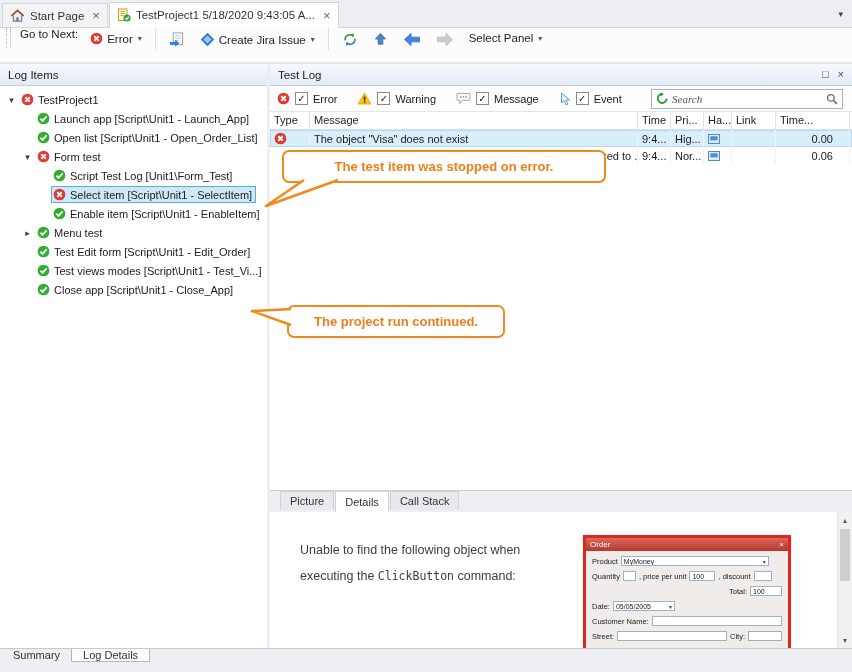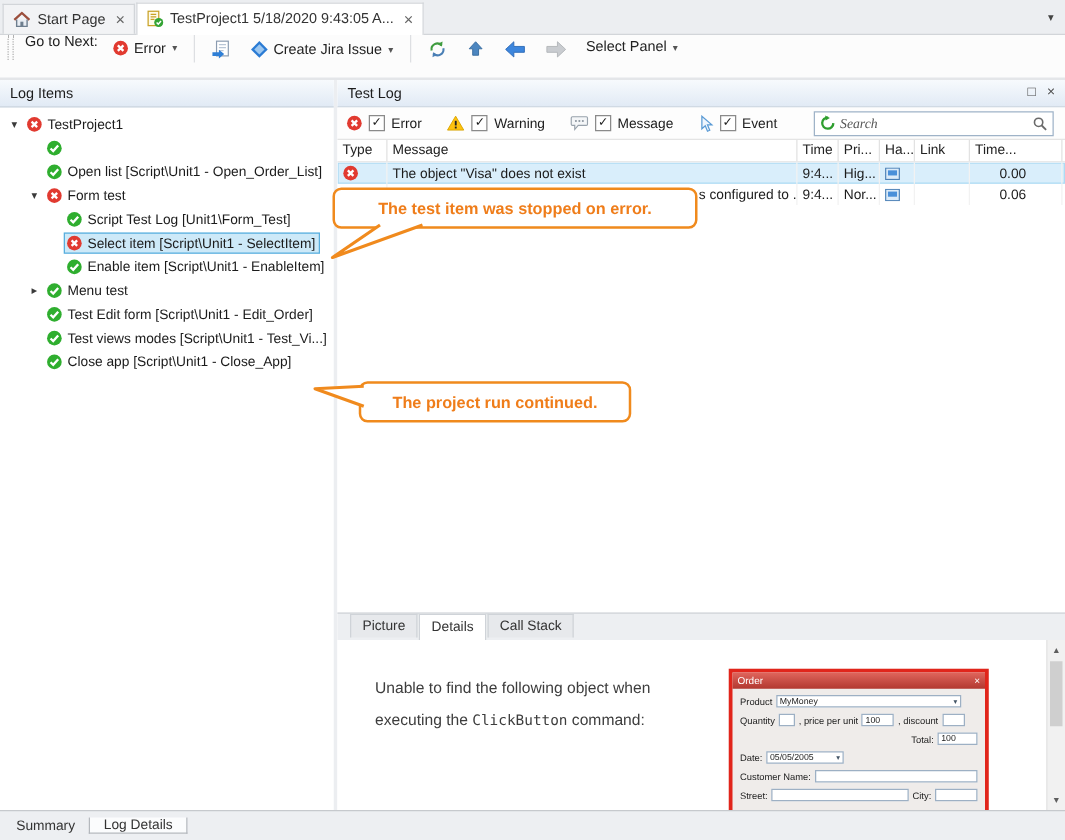--- a/index.html
+++ b/index.html
@@ -51,21 +51,21 @@
 .searchbox input::placeholder{font-style:italic;color:#555}
 
 
 .logtable{flex:1;min-height:0;display:flex;flex-direction:column;background:#fff}
 .lt-header{height:18px;flex:none;display:flex;border-bottom:1px solid #e2e2e2}
 .lt-hcell{flex:none;padding:2px 4px;font-size:11px;color:#222;border-right:1px solid #e2e2e2;overflow:hidden;white-space:nowrap}
 .lt-row{height:17px;flex:none;display:flex}
 .lt-row.selected{background:#d9eefb;box-shadow:inset 0 0 0 1px #aedbf3}
 .lt-cell{flex:none;display:flex;align-items:center;padding:0 4px;font-size:11px;overflow:hidden;white-space:nowrap;border-right:1px solid #f2f2f2;height:100%}
 .lt-cell.msg-offset{padding-left:249px}
-.lt-cell.num{justify-content:flex-end;padding-right:28px}
+.lt-cell.num{justify-content:flex-end;padding-right:16px}
 
 
 .detail-tabs{height:22px;flex:none;background:#edeff2;border-top:1px solid #d0d3d7;display:flex;padding-left:10px}
 .dtab{height:19px;display:flex;align-items:center;padding:0 9px;margin-right:1px;background:#e7e9ec;border:1px solid #cfd3d8;border-bottom:none;font-size:11px;color:#333}
 .dtab.active{background:#fff;height:21px;margin-bottom:-1px;padding-bottom:1px;z-index:2;position:relative}
 
 
 .detail-content{height:136px;flex:none;background:#fff;position:relative;overflow:hidden}
 .detail-text{position:absolute;left:30px;top:26px;width:238px;font-size:12.5px;line-height:2.05;color:#3d3d3d}
 .mono{font-family:"DejaVu Sans Mono","Liberation Mono",monospace;font-size:11.5px}
@@ -80,21 +80,21 @@
 .preview{position:absolute;left:313px;top:23px;width:208px;border:3px solid #e1251b;background:#efecea}
 .pv-title{height:13px;background:linear-gradient(#e0655c,#b23830);display:flex;align-items:center;justify-content:space-between;padding:0 4px;color:#fff;font-size:8px}
 .pv-body{padding:5px 6px 2px;font-size:7.5px;color:#222}
 .pv-row{display:flex;align-items:center;gap:3px;margin-bottom:5px}
 .pv-row.pv-right{justify-content:flex-end}
 .pv-lbl{white-space:nowrap}
 .pv-input{height:10px;background:#fff;border:1px solid #9db0c4;display:inline-flex;align-items:center;justify-content:space-between;padding:0 2px;font-size:7px;overflow:hidden}
 .pv-caret{font-size:6px;color:#456}
 
 
-.statusbar{height:24px;background:#edeff2;border-top:1px solid #c6c9cd;display:flex;align-items:center;padding-left:2px}
+.statusbar{height:24px;background:#edeff2;border-top:1px solid #c6c9cd;display:flex;align-items:flex-start;padding-left:2px}
 .stab{display:flex;align-items:center;padding:0 11px;font-size:11px;color:#333}
 .stab.active{background:#fbfcfd;border:1px solid #b4b8bd;border-top:none}
 
 
 .callout{position:absolute;background:#fff;border:2.5px solid #f08a1d;border-radius:7px;display:flex;align-items:center;justify-content:center;z-index:40;color:#ef7d1a;font-size:13px;font-weight:bold}
 .callout-tail{position:absolute;z-index:41;overflow:visible}
 </style>
 </head>
 <body>
 
@@ -216,20 +216,21 @@
         </div>
         <div class="tree-row" style="padding-left: 20px;">
           <span class="tw-exp"></span>
           <span class="tw-sel">
             <span class="icon">
               <svg width="13" height="13" viewBox="0 0 14 14">
                 <circle cx="7" cy="7" r="6.3" fill="#2fae2f"></circle>
                 <path d="M3.7 7.3 L6 9.5 L10.3 4.7" stroke="#fff" stroke-width="2" fill="none"></path>
               </svg>
             </span>
+            <span class="tw-label">Launch app [Script\Unit1 - Launch_App]</span>
           </span>
         </div>
         <div class="tree-row" style="padding-left: 20px;">
           <span class="tw-exp"></span>
           <span class="tw-sel">
             <span class="icon">
               <svg width="13" height="13" viewBox="0 0 14 14">
                 <circle cx="7" cy="7" r="6.3" fill="#2fae2f"></circle>
                 <path d="M3.7 7.3 L6 9.5 L10.3 4.7" stroke="#fff" stroke-width="2" fill="none"></path>
               </svg>
@@ -523,21 +524,21 @@
       </div>
     </div>
   </div>
 </div>
 
 <div class="statusbar">
     <div class="stab">Summary</div>
     <div class="stab active">Log Details</div>
   </div>
 
-<div class="callout" style="left:266px;top:150px;width:292px;height:33px">
+<div class="callout" style="left:282px;top:150px;width:324px;height:33px">
   <span>The test item was stopped on error.</span>
 </div>
 <svg class="callout-tail" style="left:258px;top:178px" width="90" height="34">
   <path d="M46,2 L8,28 L80,2" fill="#ffffff" stroke="#f08a1d" stroke-width="2.5" stroke-linejoin="round"></path>
 </svg>
 
 <div class="callout" style="left:287px;top:305px;width:218px;height:33px">
   <span>The project run continued.</span>
 </div>
 <svg class="callout-tail" style="left:249px;top:300px" width="46" height="30">

